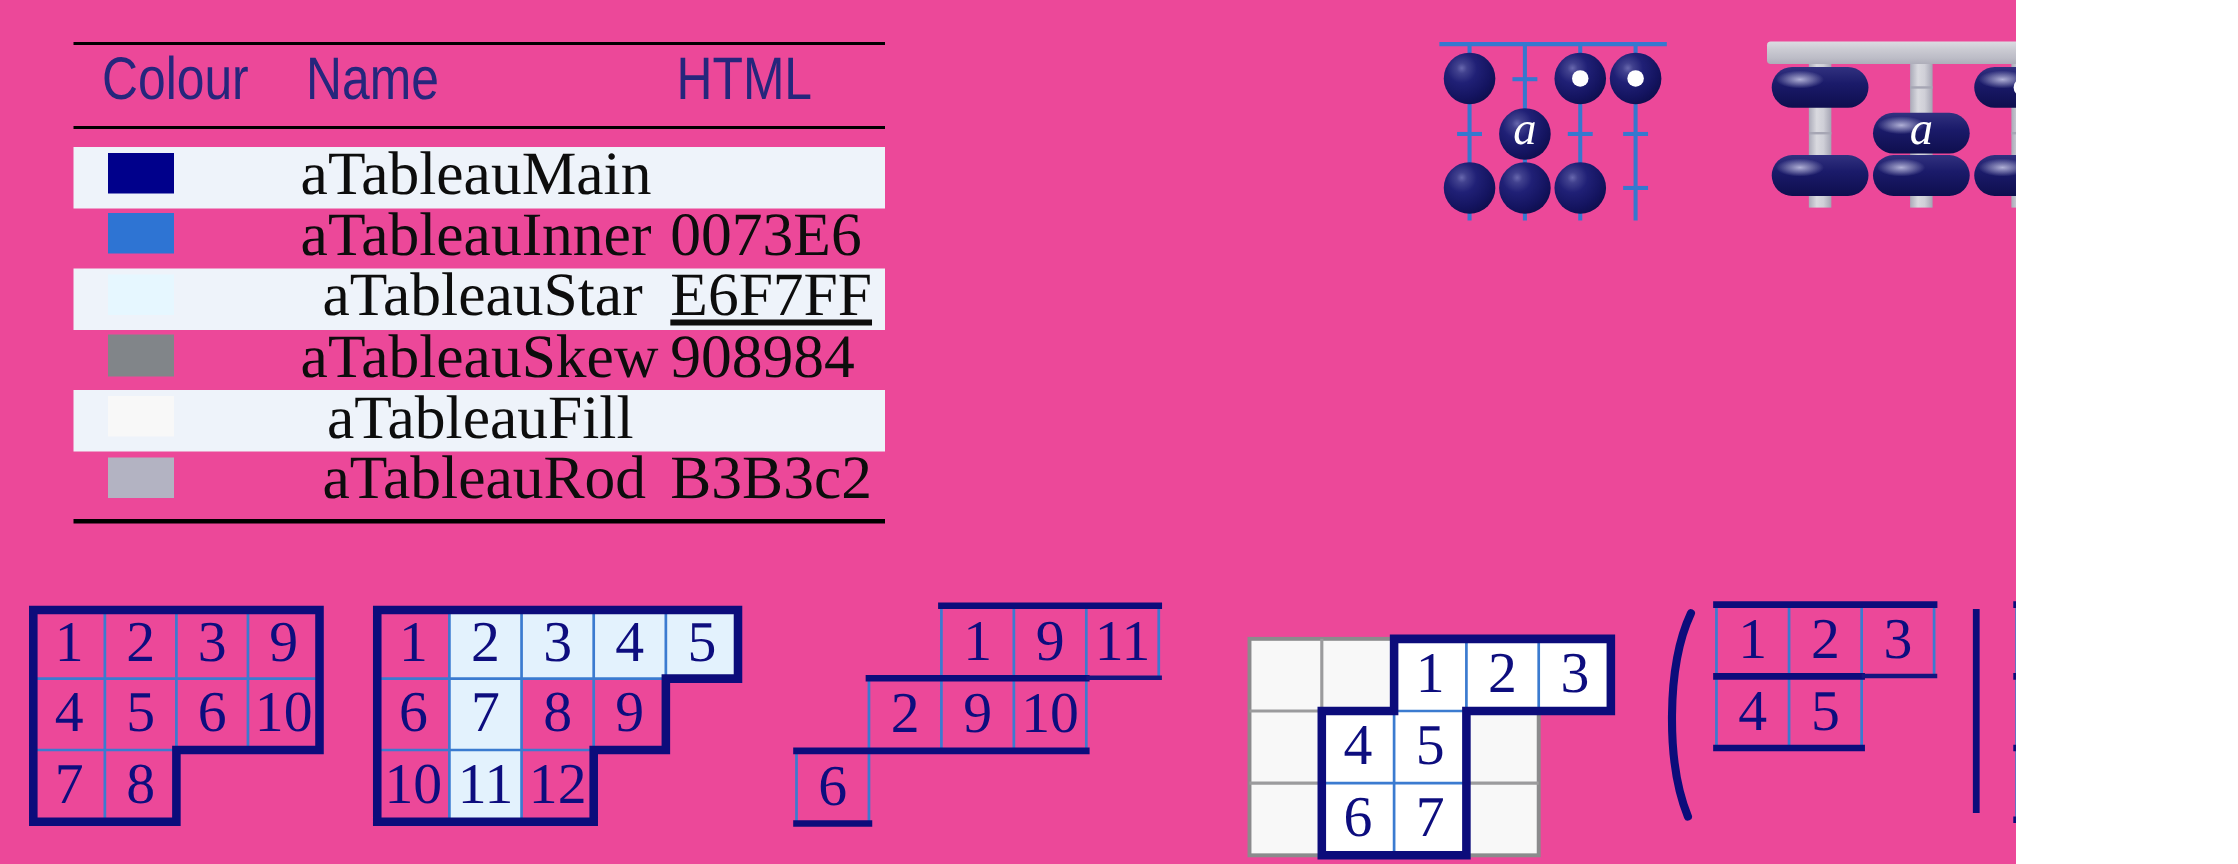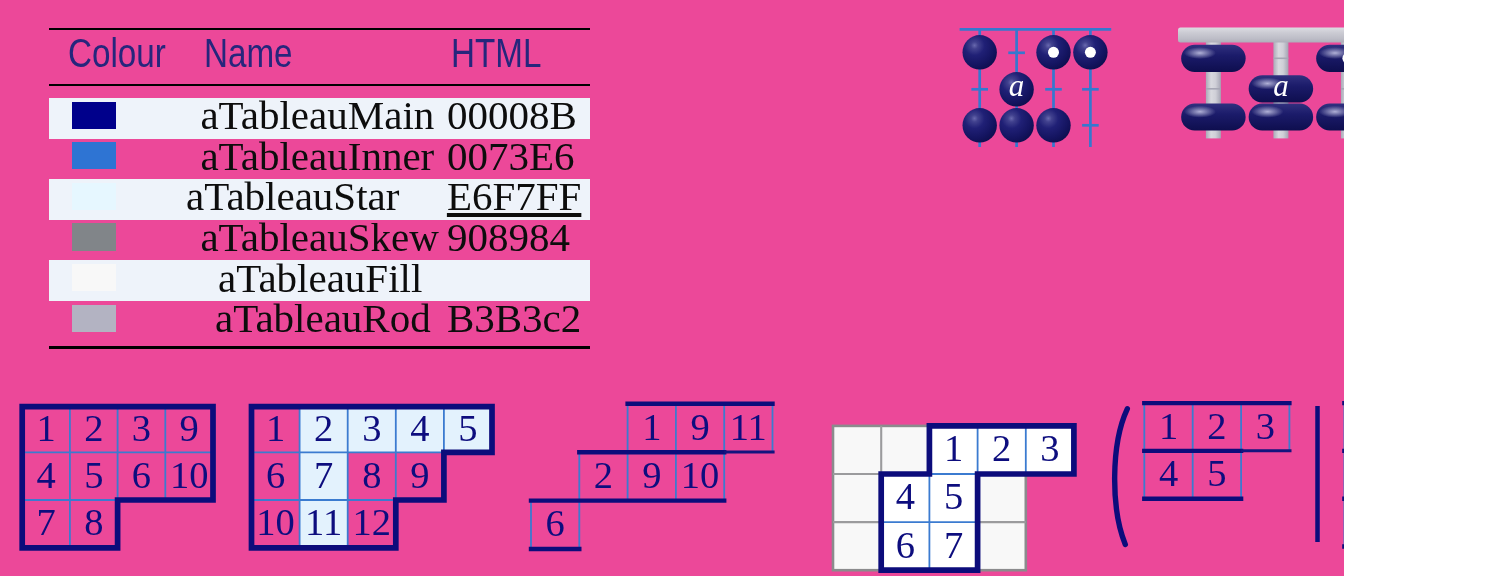--- a/index.html
+++ b/index.html
@@ -26,24 +26,23 @@
   <div class="stripe" style="top:260.4px;"></div>
 
   <div class="swatch" style="top:101.5px;background:#00008B;"></div>
   <div class="swatch" style="top:142.1px;background:#2e74d3;"></div>
   <div class="swatch" style="top:182.7px;background:#E6F7FF;"></div>
   <div class="swatch" style="top:223.3px;background:#818589;"></div>
   <div class="swatch" style="top:263.9px;background:#F8F8F8;"></div>
   <div class="swatch" style="top:304.5px;background:#B3B3c2;"></div>
 
   <div class="bodytxt" style="left:200.4px;top:95.1px;">aTableauMain</div>
-  <div class="bodytxt" style="left:446.9px;top:95.1px;">00008B</div>
   <div class="bodytxt" style="left:200.4px;top:135.7px;">aTableauInner</div>
   <div class="bodytxt" style="left:446.9px;top:135.7px;">0073E6</div>
-  <div class="bodytxt" style="left:186px;top:176.3px;">aTableauStar</div>
+  <div class="bodytxt" style="left:215px;top:176.3px;">aTableauStar</div>
   <div class="bodytxt" style="left:446.9px;top:176.3px;text-decoration:underline;">E6F7FF</div>
   <div class="bodytxt" style="left:200.4px;top:216.9px;">aTableauSkew</div>
   <div class="bodytxt" style="left:446.9px;top:216.9px;">908984</div>
   <div class="bodytxt" style="left:218px;top:257.5px;">aTableauFill</div>
   <div class="bodytxt" style="left:215px;top:298.1px;">aTableauRod</div>
   <div class="bodytxt" style="left:446.9px;top:298.1px;">B3B3c2</div>
 
   <div class="rule" style="left:48.8px;top:346.2px;width:541.2px;height:3px;"></div>
 
   <svg class="abs" style="left:0;top:0;" width="1492" height="576" viewBox="0 0 1492 576">

